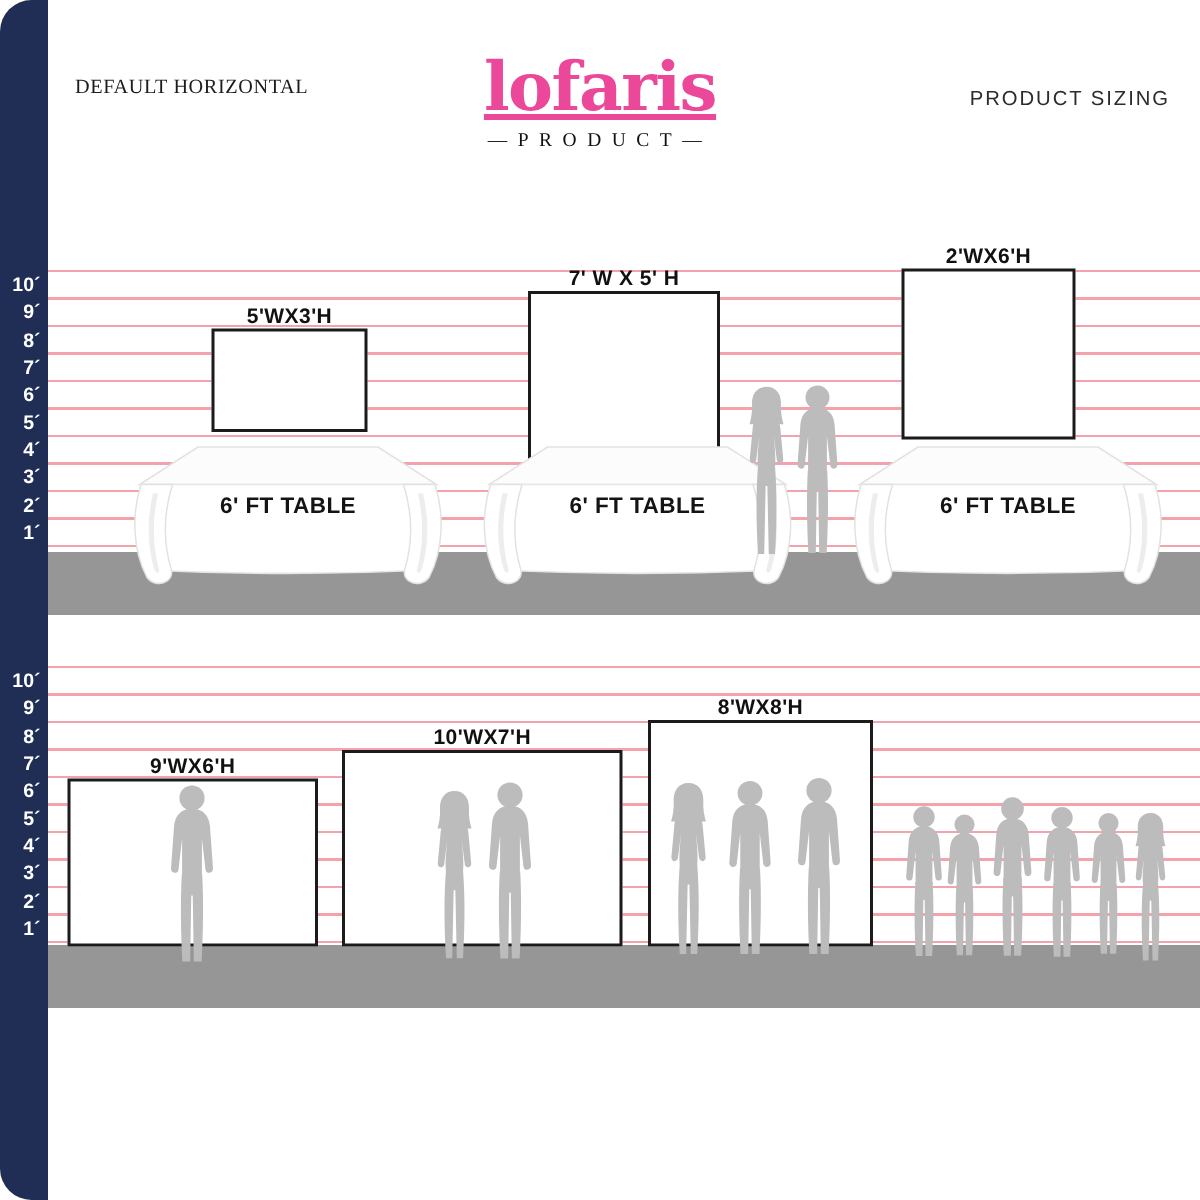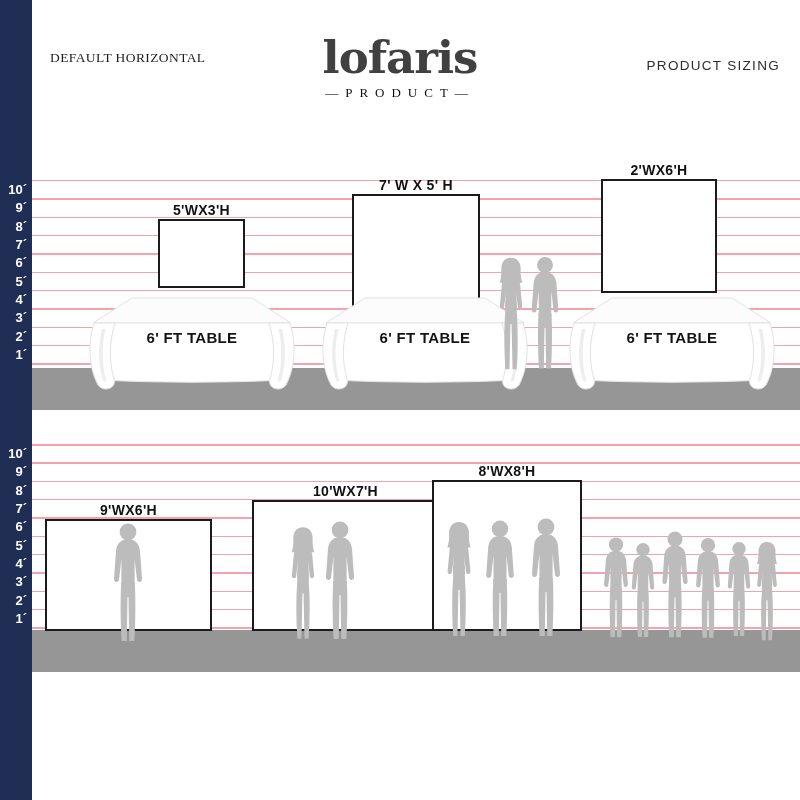--- a/index.html
+++ b/index.html
@@ -1,25 +1,25 @@
 <!DOCTYPE html>
 <html><head>
 <meta charset="utf-8">
 <style>
   html,body{margin:0;padding:0;background:#fff;}
   .stage{position:relative;width:800px;height:800px;background:#ffffff;overflow:hidden;
-         font-family:"Liberation Sans",sans-serif;}
+         font-family:"Liberation Sans",sans-serif;border-radius:21px;}
   .navy-bar{position:absolute;left:0;top:0;width:32px;height:800px;background:#202e55;z-index:6;}
 
   
   .hdr-left{position:absolute;left:50px;top:49px;font-family:"Liberation Serif",serif;
             font-size:13.5px;letter-spacing:.4px;color:#1c1c1c;line-height:18px;z-index:7;}
   .logo{position:absolute;left:240px;width:320px;top:33px;text-align:center;z-index:7;}
   .logo-word{font-family:"DejaVu Serif",serif;font-weight:700;font-size:45px;line-height:50px;
-             letter-spacing:-1px;color:#404040;}
+             letter-spacing:-1px;color:#ec4899;text-decoration:underline;}
   .logo-sub{font-family:"Liberation Serif",serif;font-size:13px;letter-spacing:7px;color:#101010;
             margin-top:2px;white-space:nowrap;}
   .hdr-right{position:absolute;right:20px;top:58px;font-size:13.5px;font-weight:400;
              letter-spacing:1.3px;color:#2c2c2c;z-index:7;}
 
   
   .grid{position:absolute;left:32px;right:0;height:185px;z-index:1;
         background:repeating-linear-gradient(to bottom,#f4a2ab 0px,#f4a2ab 1.5px,
                    rgba(0,0,0,0) 1.5px,rgba(0,0,0,0) 18.33px);}
   .grid1{top:180px;}
@@ -33,25 +33,25 @@
   
   .rlbl{position:absolute;left:0;width:27px;text-align:right;color:#ffffff;
         font-size:13px;font-weight:700;line-height:16px;z-index:8;letter-spacing:0;}
 
   
   .backdrop{position:absolute;box-sizing:border-box;background:#ffffff;
             border:2px solid #1b1b1b;z-index:3;}
   .bd-label{position:absolute;bottom:100%;left:-30px;right:-30px;margin-bottom:3px;
             text-align:center;font-size:14px;font-weight:700;color:#111;white-space:nowrap;
             letter-spacing:.3px;}
-  .a1{left:158px;top:219px;width:87px;height:69px;}
+  .a1{left:141px;top:219px;width:104px;height:69px;}
   .a2{left:352px;top:194px;width:128px;height:128px;}
   .a3{left:601px;top:179px;width:116px;height:114px;}
   .b1{left:45px;top:519px;width:167px;height:112px;}
-  .b2{left:228px;top:500px;width:187px;height:131px;margin-left:24px;}
+  .b2{left:228px;top:500px;width:187px;height:131px;}
   .b3{left:432px;top:480px;width:150px;height:151px;}
   .b4{left:598px;top:442px;width:188px;height:189px;}
 
   
   .table-svg{position:absolute;width:210px;height:97px;z-index:4;}
   .t1{left:87px;top:296px;}
   .t2{left:320px;top:296px;}
   .t3{left:567px;top:296px;}
   .table-label{position:absolute;width:210px;top:329px;text-align:center;z-index:5;
                font-size:15px;font-weight:700;color:#141414;letter-spacing:.3px;}

